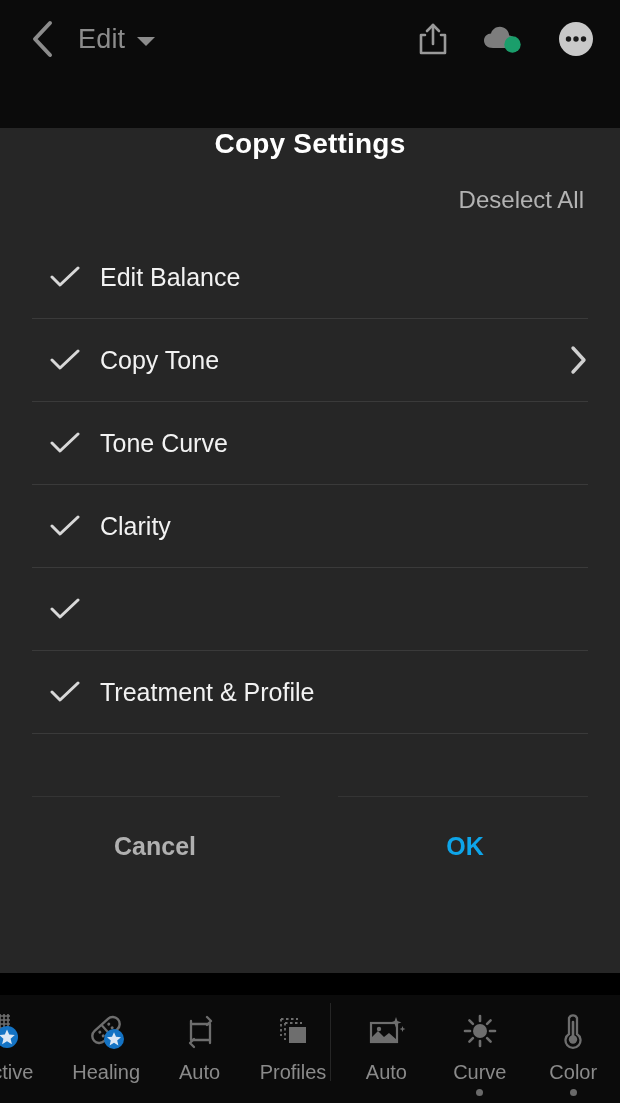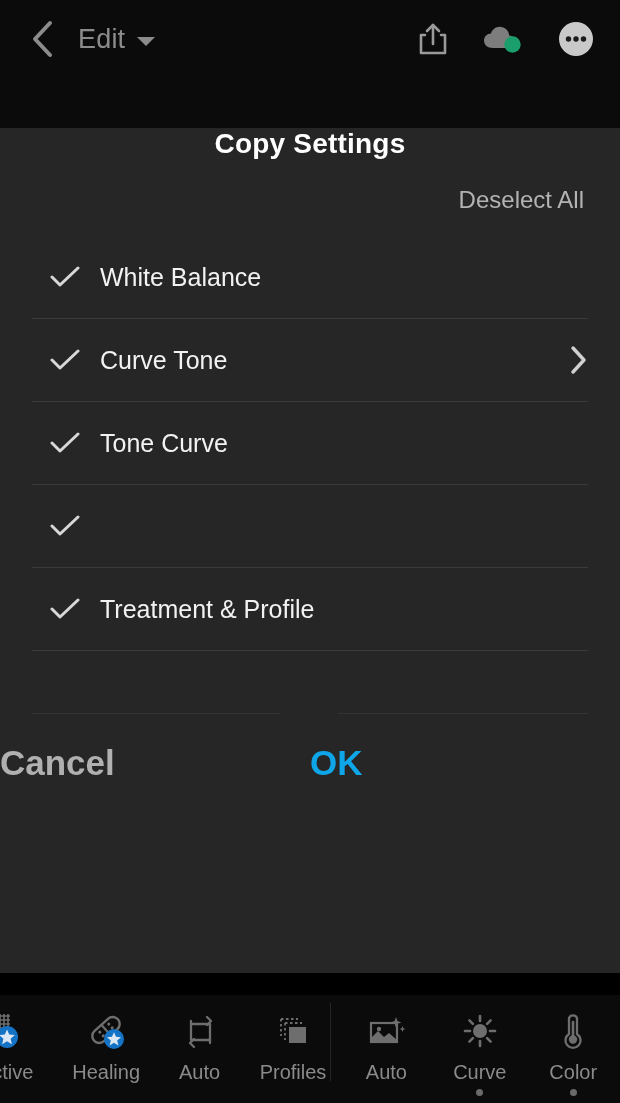--- a/index.html
+++ b/index.html
@@ -71,21 +71,21 @@
   .footer {
     position:relative; margin-top:0; height:100px;
     display:flex; align-items:center;
   }
   .footer-divider {
     position:absolute; top:0; left:32px; right:32px; height:1px;
   }
   .fd-left { position:absolute; left:0; width:248px; height:1px; background:#343434; }
   .fd-right { position:absolute; right:0; width:250px; height:1px; background:#343434; }
   .btn-cancel, .btn-ok {
-    flex:1; text-align:left; font-size:35px; font-weight:bold; cursor:pointer;
+    flex:1; text-align:center; font-size:25px; font-weight:bold; cursor:pointer;
   }
   .btn-cancel { color:#b0b0b0; }
   .btn-ok { color:#0ea5e9; }
 
   
   .bottombar {
     position:absolute; bottom:0; left:0; width:620px; height:130px;
     background:#0b0b0b;
   }
   .bb-gap { position:absolute; top:0; left:0; width:620px; height:22px; background:#000; }
@@ -160,46 +160,54 @@
     </div>
 
     <div class="list">
 
       <div class="row">
         <span class="check">
           <svg width="30" height="24" viewBox="0 0 30 24">
             <path d="M2 12 L10 20 L28 3" fill="none" stroke="#d8d8d8" stroke-width="3" stroke-linecap="round" stroke-linejoin="round"></path>
           </svg>
         </span>
-        <span class="row-label">White Balance</span>
-      </div>
-
-      <div class="row">
-        <span class="check">
-          <svg width="30" height="24" viewBox="0 0 30 24">
-            <path d="M2 12 L10 20 L28 3" fill="none" stroke="#d8d8d8" stroke-width="3" stroke-linecap="round" stroke-linejoin="round"></path>
-          </svg>
-        </span>
-        <span class="row-label">Curve Tone</span>
+        <span class="row-label">Edit Balance</span>
+      </div>
+
+      <div class="row">
+        <span class="check">
+          <svg width="30" height="24" viewBox="0 0 30 24">
+            <path d="M2 12 L10 20 L28 3" fill="none" stroke="#d8d8d8" stroke-width="3" stroke-linecap="round" stroke-linejoin="round"></path>
+          </svg>
+        </span>
+        <span class="row-label">Copy Tone</span>
         <span class="row-chevron">
           <svg width="18" height="30" viewBox="0 0 18 30">
             <path d="M3 3 L14 15 L3 27" fill="none" stroke="#d0d0d0" stroke-width="3.4" stroke-linecap="round" stroke-linejoin="round"></path>
           </svg>
         </span>
       </div>
 
       <div class="row">
         <span class="check">
           <svg width="30" height="24" viewBox="0 0 30 24">
             <path d="M2 12 L10 20 L28 3" fill="none" stroke="#d8d8d8" stroke-width="3" stroke-linecap="round" stroke-linejoin="round"></path>
           </svg>
         </span>
         <span class="row-label">Tone Curve</span>
       </div>
 
+      <div class="row">
+        <span class="check">
+          <svg width="30" height="24" viewBox="0 0 30 24">
+            <path d="M2 12 L10 20 L28 3" fill="none" stroke="#d8d8d8" stroke-width="3" stroke-linecap="round" stroke-linejoin="round"></path>
+          </svg>
+        </span>
+        <span class="row-label">Clarity</span>
+      </div>
 
       <div class="row">
         <span class="check">
           <svg width="30" height="24" viewBox="0 0 30 24">
             <path d="M2 12 L10 20 L28 3" fill="none" stroke="#d8d8d8" stroke-width="3" stroke-linecap="round" stroke-linejoin="round"></path>
           </svg>
         </span>
       </div>
 
       <div class="row">

